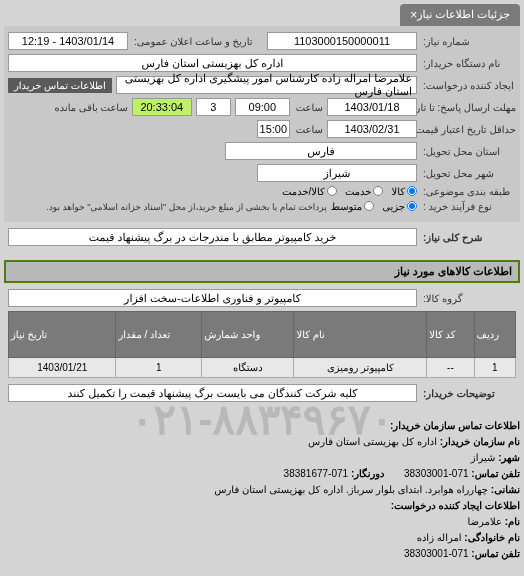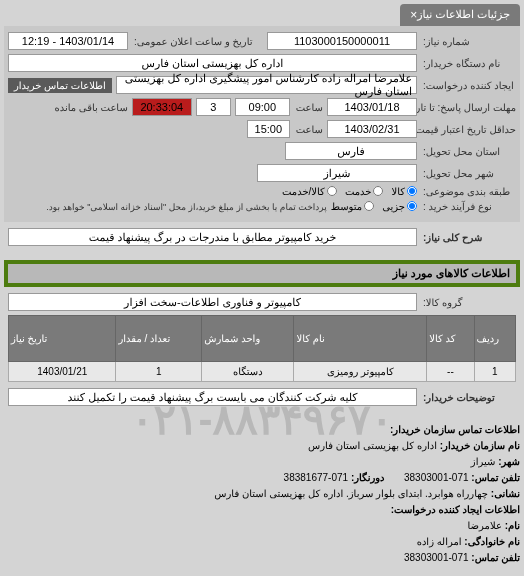--- a/index.html
+++ b/index.html
@@ -79,21 +79,21 @@
 }
 input[type="radio"] {
   width: 10px;
   height: 10px;
 }
 .section-title {
   background: #b8b8b8;
   padding: 3px 6px;
   font-size: 11px;
   font-weight: bold;
-  border: 4px solid #4d7c0f;
+  border: 2px solid #4d7c0f;
   margin-top: 4px;
 }
 .sub-section {
   background: #d4d4d4;
   padding: 6px 4px;
 }
 table {
   width: 100%;
   border-collapse: collapse;
   background: #e8e8e8;
@@ -173,34 +173,34 @@
       <div class="input-box wide">علامرضا امراله زاده کارشناس امور پیشگیری اداره کل بهزیستی استان فارس</div>
       <button class="contact-btn">اطلاعات تماس خریدار</button>
     </div>
 
     <div class="row">
       <span class="label col-label">مهلت ارسال پاسخ: تا تاریخ:</span>
       <div class="input-box" style="width:90px">1403/01/18</div>
       <span class="label">ساعت</span>
       <div class="input-box" style="width:55px">09:00</div>
       <div class="input-box" style="width:35px">3</div>
-      <div class="input-box" style="width:60px;background:#b91c1c">20:33:04</div>
+      <div class="input-box" style="width:60px;background:#bef264">20:33:04</div>
       <span class="label">ساعت باقی مانده</span>
     </div>
 
     <div class="row">
       <span class="label col-label">حداقل تاریخ اعتبار قیمت: تا تاریخ:</span>
       <div class="input-box" style="width:90px">1403/02/31</div>
       <span class="label">ساعت</span>
-      <div class="input-box" style="width:43px">15:00</div>
+      <div class="input-box" style="width:33px">15:00</div>
     </div>
 
     <div class="row">
       <span class="label col-label">استان محل تحویل:</span>
-      <div class="input-box" style="width:132px">فارس</div>
+      <div class="input-box" style="width:192px">فارس</div>
     </div>
 
     <div class="row">
       <span class="label col-label">شهر محل تحویل:</span>
       <div class="input-box" style="width:160px">شیراز</div>
     </div>
 
     <div class="row">
       <span class="label col-label">طبقه بندی موضوعی:</span>
       <div class="radio-group">

